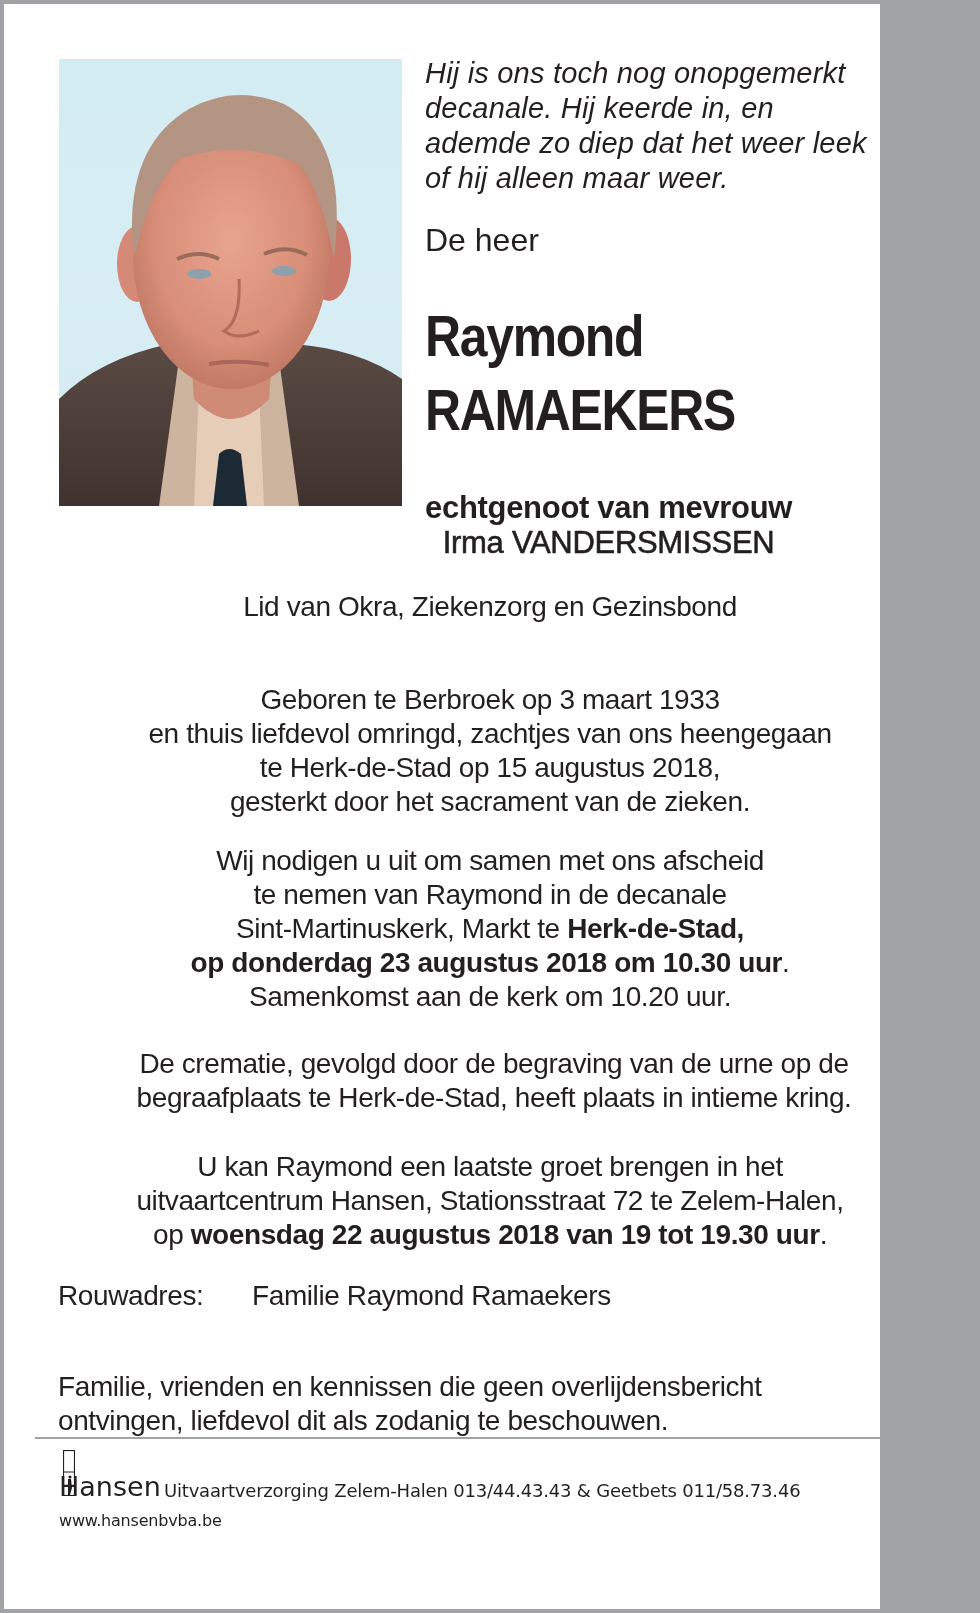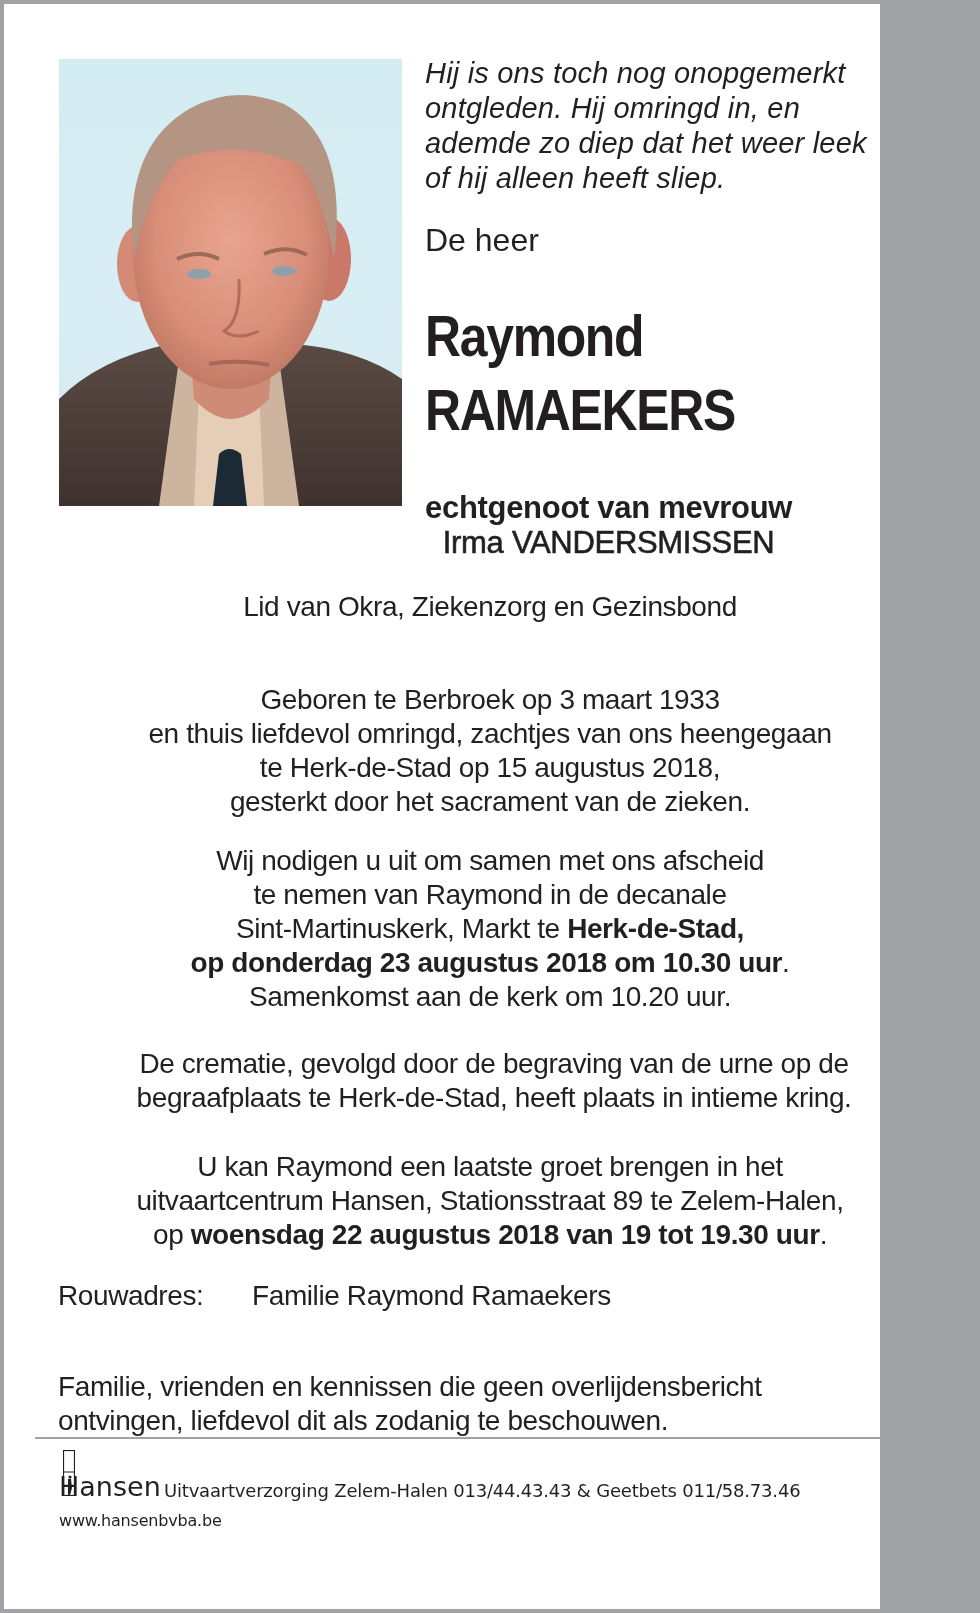--- a/index.html
+++ b/index.html
@@ -157,23 +157,23 @@
       <path d="M205 195 Q228 185 248 196" stroke="#9b6a58" stroke-width="4" fill="none"></path>
 
       <path d="M180 220 Q182 262 165 272 Q178 282 200 272" stroke="#b06d5c" stroke-width="3" fill="none"></path>
 
       <path d="M150 305 Q178 300 210 306" stroke="#a9665a" stroke-width="4" fill="none"></path>
     </svg>
   </div>
 
   <div class="poem">
     <div>Hij is ons toch nog onopgemerkt</div>
-    <div>ontgleden. Hij omringd in, en</div>
+    <div>decanale. Hij keerde in, en</div>
     <div>ademde zo diep dat het weer leek</div>
-    <div>of hij alleen heeft sliep.</div>
+    <div>of hij alleen maar weer.</div>
   </div>
 
   <div class="salutation">De heer</div>
 
   <div class="name">
     <div>Raymond</div>
     <div>RAMAEKERS</div>
   </div>
 
   <div class="spouse">
@@ -200,21 +200,21 @@
     <div>Samenkomst aan de kerk om 10.20 uur.</div>
   </div>
 
   <div class="block b-cremation">
     <div>De crematie, gevolgd door de begraving van de urne op de</div>
     <div>begraafplaats te Herk-de-Stad, heeft plaats in intieme kring.</div>
   </div>
 
   <div class="block b-greeting">
     <div>U kan Raymond een laatste groet brengen in het</div>
-    <div>uitvaartcentrum Hansen, Stationsstraat 89 te Zelem-Halen,</div>
+    <div>uitvaartcentrum Hansen, Stationsstraat 72 te Zelem-Halen,</div>
     <div><span>op </span><b>woensdag 22 augustus 2018 van 19 tot 19.30 uur</b><span>.</span></div>
   </div>
 
   <div class="address">
     <div class="label">Rouwadres:</div>
     <div class="lines">
       <div>Familie Raymond Ramaekers</div>
     </div>
   </div>
 

